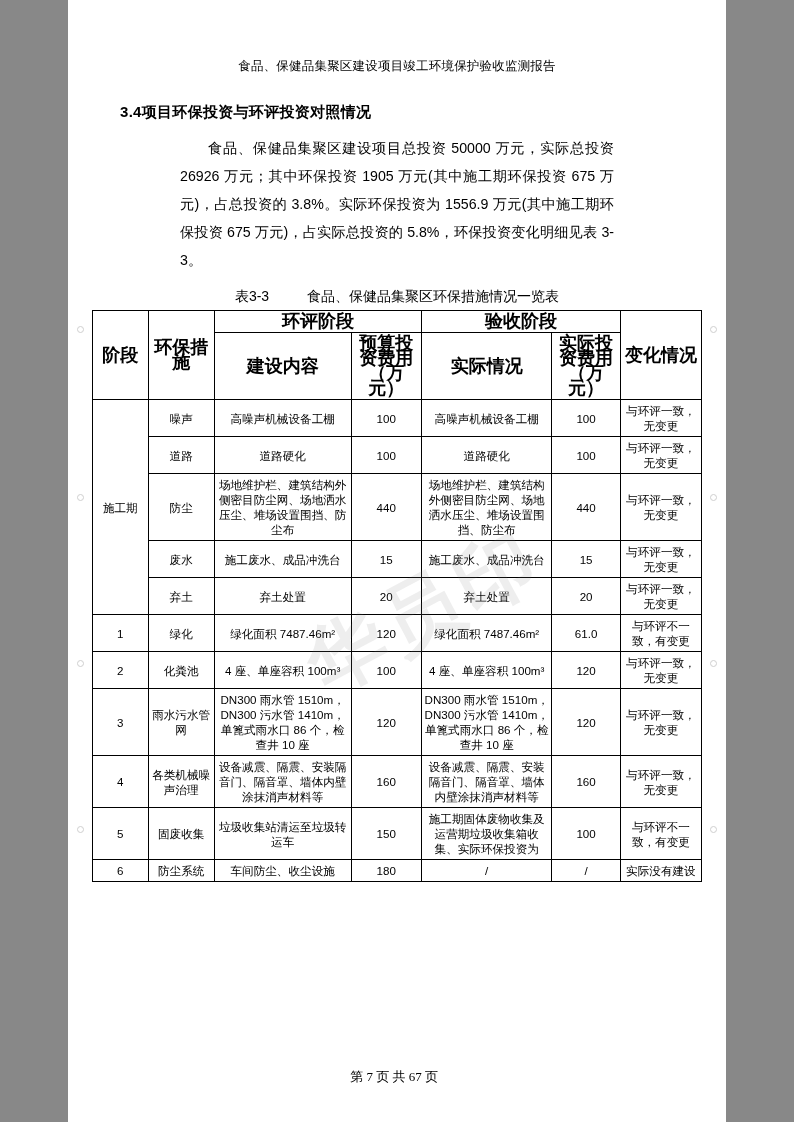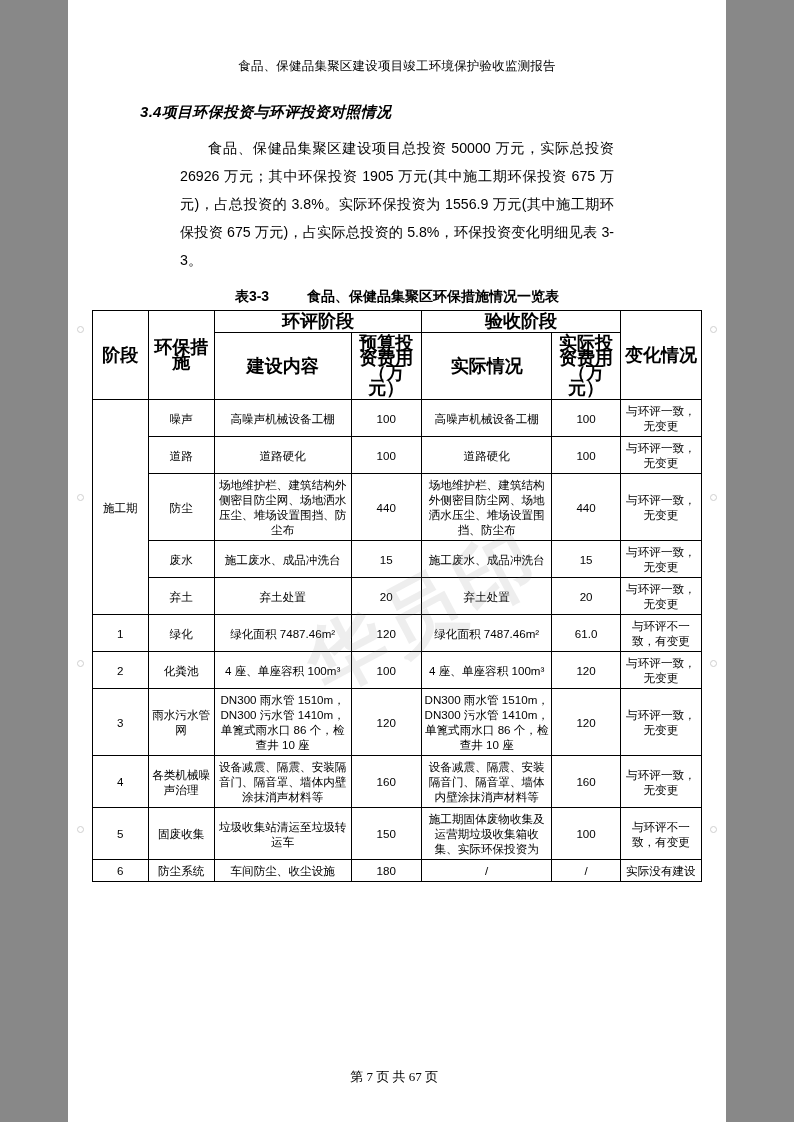--- a/index.html
+++ b/index.html
@@ -32,40 +32,39 @@
     background: #fff;
   }
   .header {
     text-align: center;
     font-size: 12.5px;
     margin-top: 58px;
     letter-spacing: 0.2px;
     font-family: "Liberation Sans", "DejaVu Sans", sans-serif;
   }
   .section-title {
-    margin: 28px 0 0 72px;
+    margin: 28px 0 0 52px;
     font-size: 15px;
     font-weight: bold;
     font-family: "Liberation Sans", "DejaVu Sans", sans-serif;
     letter-spacing: 0.3px;
-    font-style: italic;
   }
   .para {
     margin: 12px 112px 0 112px;
     font-size: 14.2px;
     line-height: 28px;
     text-align: justify;
     text-indent: 28px;
     font-family: "Liberation Sans", "DejaVu Sans", sans-serif;
   }
   .table-caption {
     margin: 14px 0 4px 0;
     text-align: center;
     font-size: 14px;
-    font-weight: bold;
+    font-weight: normal;
     font-family: "Liberation Sans", "DejaVu Sans", sans-serif;
   }
   .table-caption .cap-num { margin-right: 38px; }
 
   table.main {
     border-collapse: collapse;
     margin: 0 auto;
     width: 610px;
     table-layout: fixed;
     font-family: "Liberation Sans", "DejaVu Sans", sans-serif;

